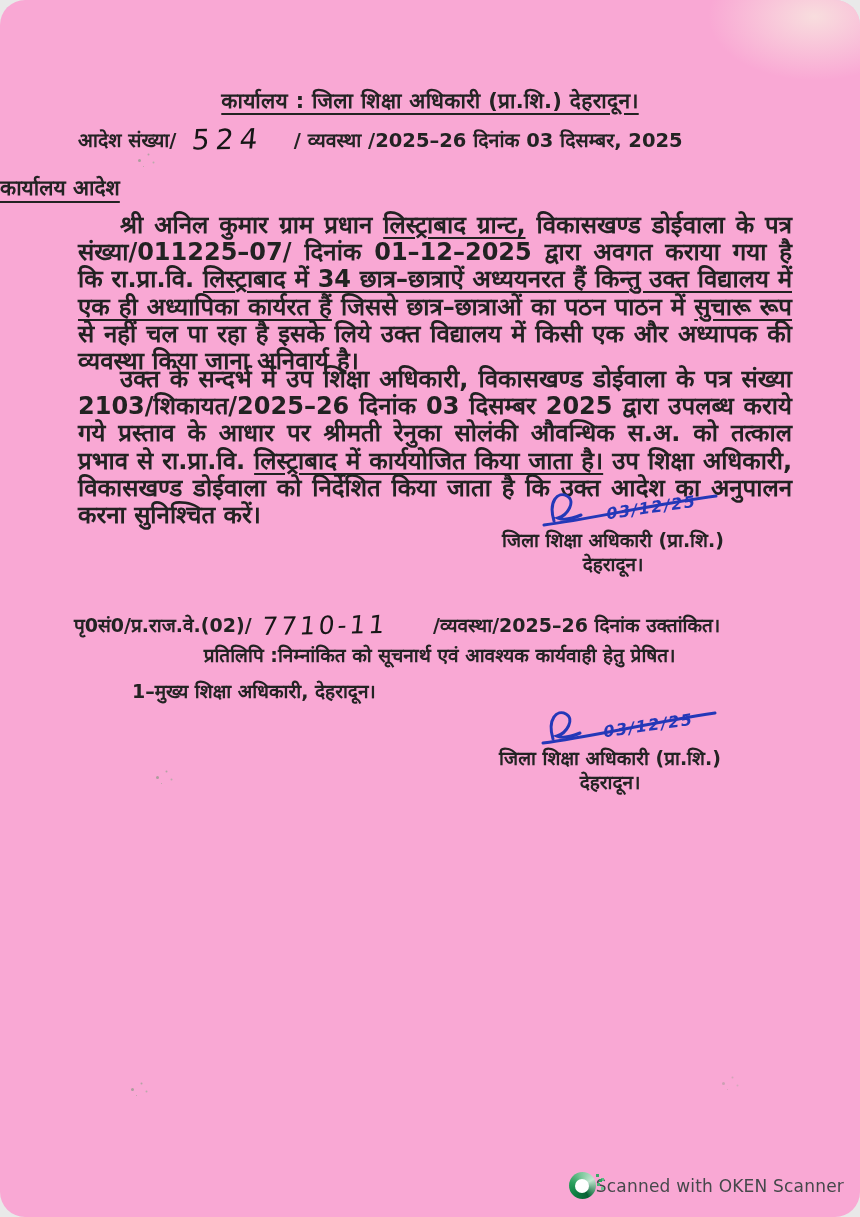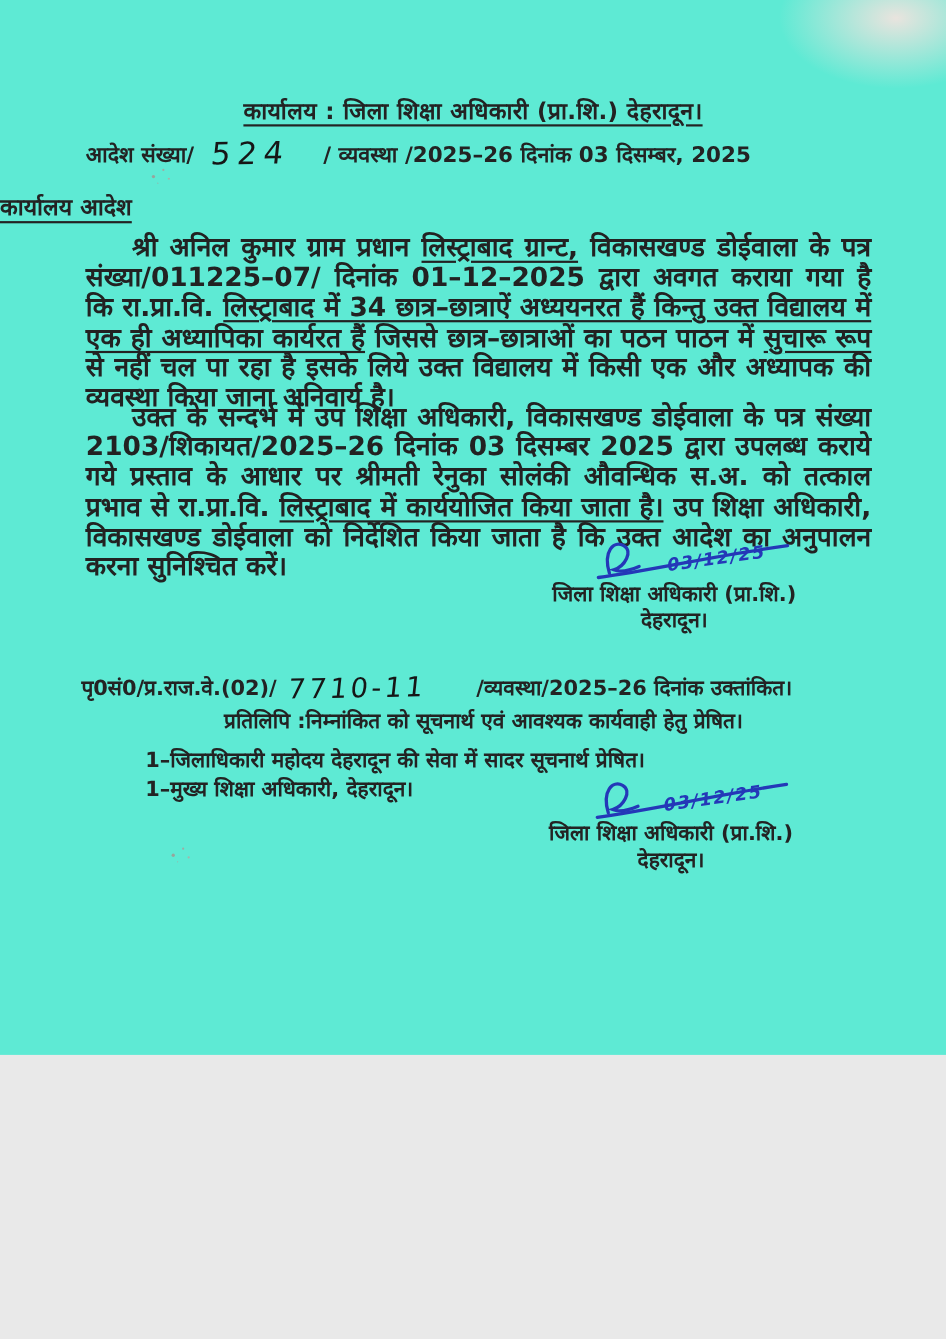--- a/index.html
+++ b/index.html
@@ -1,20 +1,20 @@
 <!DOCTYPE html>
 <html style="--ink-blue: #2438b8; --oken-green: #2aa05d;"><head>
 <meta charset="utf-8">
 <style>
   * { margin:0; padding:0; box-sizing:border-box; }
   html,body { background:#e9e9e9; }
   .page {
-    position:relative; width:860px; height:959px; margin:0 auto;
-    background:#5eead4; overflow:hidden;
-    font-family:"DejaVu Sans", sans-serif; color:#232323;
+    position:relative; width:860px; height:1217px; margin:0 auto;
+    background:#f9a8d4; overflow:hidden;
+    font-family:"DejaVu Sans", sans-serif; color:#232323;border-radius:25px;
   }
   
   .smudge {
     position:absolute; top:-12px; right:-14px; width:170px; height:95px;
     background: radial-gradient(ellipse at 65% 30%, rgba(248,227,223,0.9), rgba(248,227,223,0) 68%);
     pointer-events:none;
   }
   .specks {
     position:absolute; width:3px; height:3px; border-radius:50%;
     background:#a09a94; opacity:.85;
@@ -117,21 +117,20 @@
     <div>जिला शिक्षा अधिकारी (प्रा.शि.)</div>
     <div>देहरादून।</div>
   </div>
 
   <div class="endorse">
     <div class="ref-line">
       <span>पृ0सं0/प्र.राज.वे.(02)/</span><span class="handwrite ref-number">7710-11</span><span>/व्यवस्था/2025–26 दिनांक उक्तांकित।</span>
     </div>
     <div class="copy-line">प्रतिलिपि :निम्नांकित को सूचनार्थ एवं आवश्यक कार्यवाही हेतु प्रेषित।</div>
     <div class="copies">
-        <div>1–जिलाधिकारी महोदय देहरादून की सेवा में सादर सूचनार्थ प्रेषित।</div>
         <div>1–मुख्य शिक्षा अधिकारी, देहरादून।</div>
       </div>
   </div>
 
   <div class="sig-block sig-2">
     <div class="sig-scribble">
       <svg width="180" height="44" viewBox="0 0 180 44">
         <path d="M16,32 C10,12 20,2 29,7 C38,12 30,26 20,29 C27,32 36,29 43,26" stroke="currentColor" stroke-width="3" fill="none" stroke-linecap="round"></path>
         <path d="M6,36 C52,30 112,16 178,6" stroke="currentColor" stroke-width="3" fill="none" stroke-linecap="round"></path>
       </svg>

